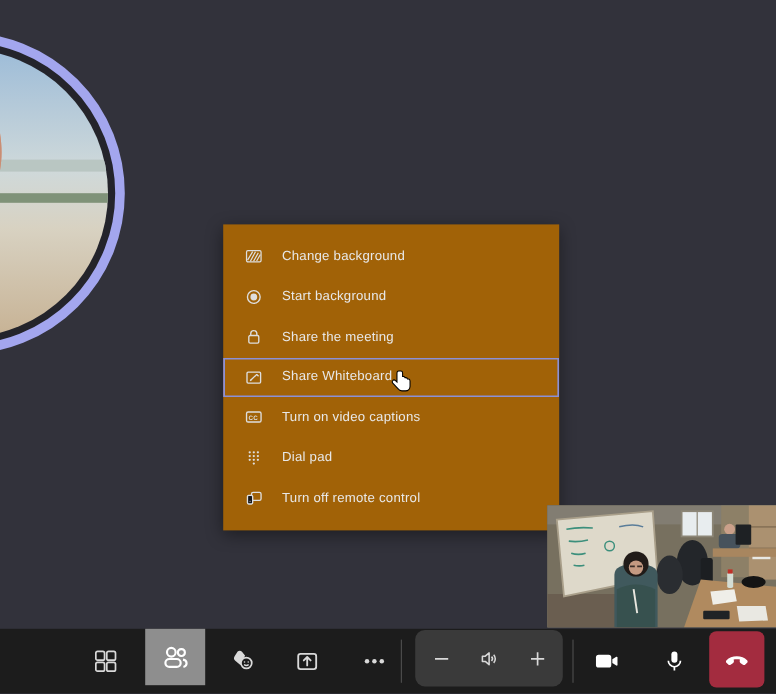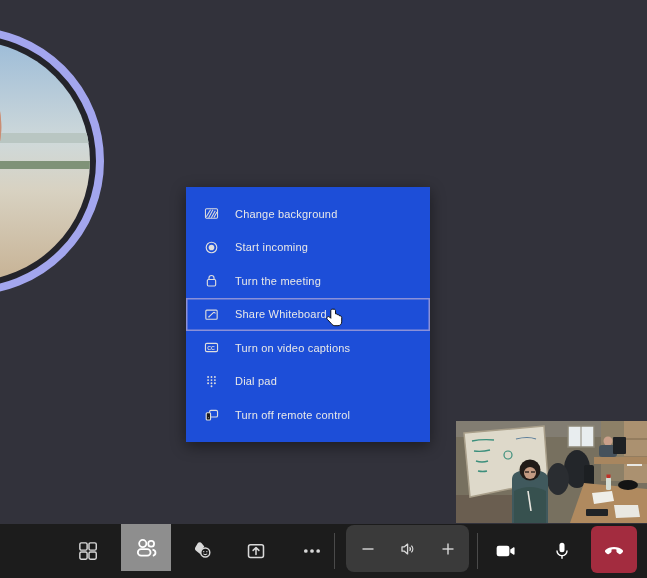--- a/index.html
+++ b/index.html
@@ -14,22 +14,22 @@
     position:absolute;left:-164px;top:27px;width:252px;height:252px;
     border-radius:50%;border:8px solid #a3a6ee;background:#24242b;
   }
   .avatar-photo{
     position:absolute;left:6px;top:6px;right:6px;bottom:6px;
     border-radius:50%;overflow:hidden;
   }
   .avatar-photo svg{display:block;width:100%;height:100%;}
   
   .menu{
-    position:absolute;left:186px;top:187px;width:244px;
-    background:#1d4ed8;padding:10px 0;box-sizing:border-box;
+    position:absolute;left:186px;top:187px;width:280px;
+    background:#a16207;padding:10px 0;box-sizing:border-box;
     box-shadow:0 4px 14px rgba(0,0,0,.45);
   }
   .menu-row{
     height:33.5px;display:flex;align-items:center;
     padding-left:17px;box-sizing:border-box;cursor:default;
   }
   .menu-row .mi{width:17px;height:17px;flex:0 0 17px;margin-right:15px;}
   .menu-row .mi svg{display:block;width:17px;height:17px;}
   .menu-label{font-size:11px;color:#e8e8e8;letter-spacing:.2px;white-space:nowrap;}
   .menu-row.highlighted{box-shadow:inset 0 0 0 1.5px #8b90d8;}
@@ -117,31 +117,31 @@
     <span class="menu-label">Change background</span>
   </div>
 
   <div class="menu-row">
     <span class="mi">
       <svg viewBox="0 0 18 18">
         <circle cx="9" cy="9" r="5.6" fill="none" stroke="#dedede" stroke-width="1.2"></circle>
         <circle cx="9" cy="9" r="3" fill="#dedede"></circle>
       </svg>
     </span>
-    <span class="menu-label">Start incoming</span>
+    <span class="menu-label">Start background</span>
   </div>
 
   <div class="menu-row">
     <span class="mi">
       <svg viewBox="0 0 18 18" fill="none" stroke="#dedede" stroke-width="1.2">
         <path d="M6.3 8 V6.4 a2.7 2.7 0 0 1 5.4 0 V8"></path>
         <rect x="4.6" y="8" width="8.8" height="6.8" rx="1.2"></rect>
       </svg>
     </span>
-    <span class="menu-label">Turn the meeting</span>
+    <span class="menu-label">Share the meeting</span>
   </div>
 
   <div class="menu-row highlighted">
     <span class="mi">
       <svg viewBox="0 0 18 18" fill="none" stroke="#dedede" stroke-width="1.2">
         <rect x="3" y="4.4" width="12" height="9.6" rx="1"></rect>
         <path d="M6.2 11.6 L11.6 6.4 M11.6 6.4 l1.6 1.5"></path>
         <circle cx="6.2" cy="11.6" r=".7" fill="#dedede" stroke="none"></circle>
       </svg>
     </span>

